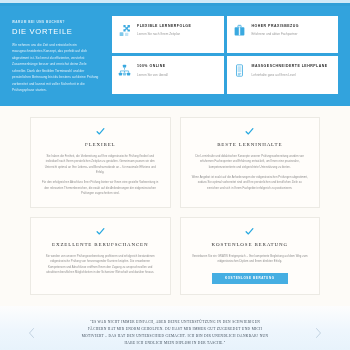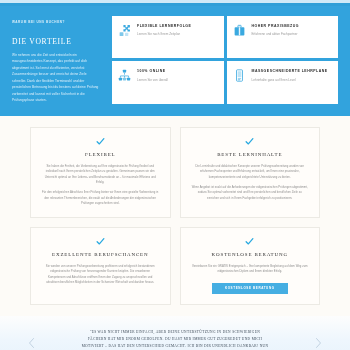--- a/index.html
+++ b/index.html
@@ -23,23 +23,23 @@
     padding:10px 12px 12px 12px;
     display:flex;
     gap:12px;
   }
   .hero-left { width:88px; flex:0 0 88px; padding-top:4px; }
   .hero-eyebrow {
     font-size:3.1px; letter-spacing:.55px; color:#d8eefa;
     text-transform:uppercase; font-weight:700; line-height:1.5;
   }
   .hero-title {
-    font-family:Liberation Serif, serif;
+    font-family:Liberation Sans, sans-serif;
     font-size:7.6px; letter-spacing:.7px; color:#ffffff;
-    text-transform:uppercase; margin-top:12px; line-height:1.2;
+    text-transform:uppercase; margin-top:2px; line-height:1.2;
   }
   .hero-body {
     margin-top:6px; font-size:3.15px; line-height:2.05;
     color:#e3f3fc; letter-spacing:.1px;
   }
 
   .hero-right { flex:1; display:grid; grid-template-columns:1fr 1fr; grid-template-rows:1fr 1fr; gap:3px; }
 
   .feat {
     background:#ffffff;

